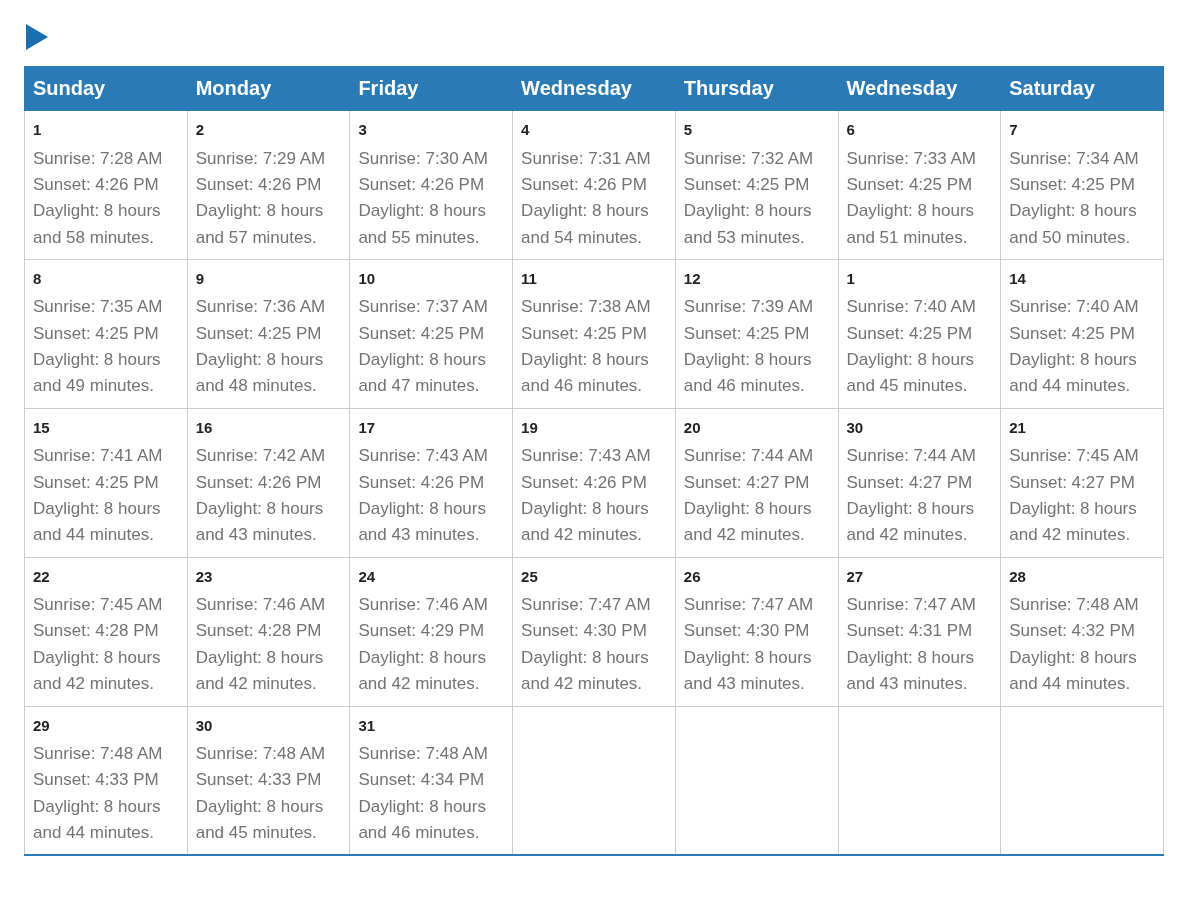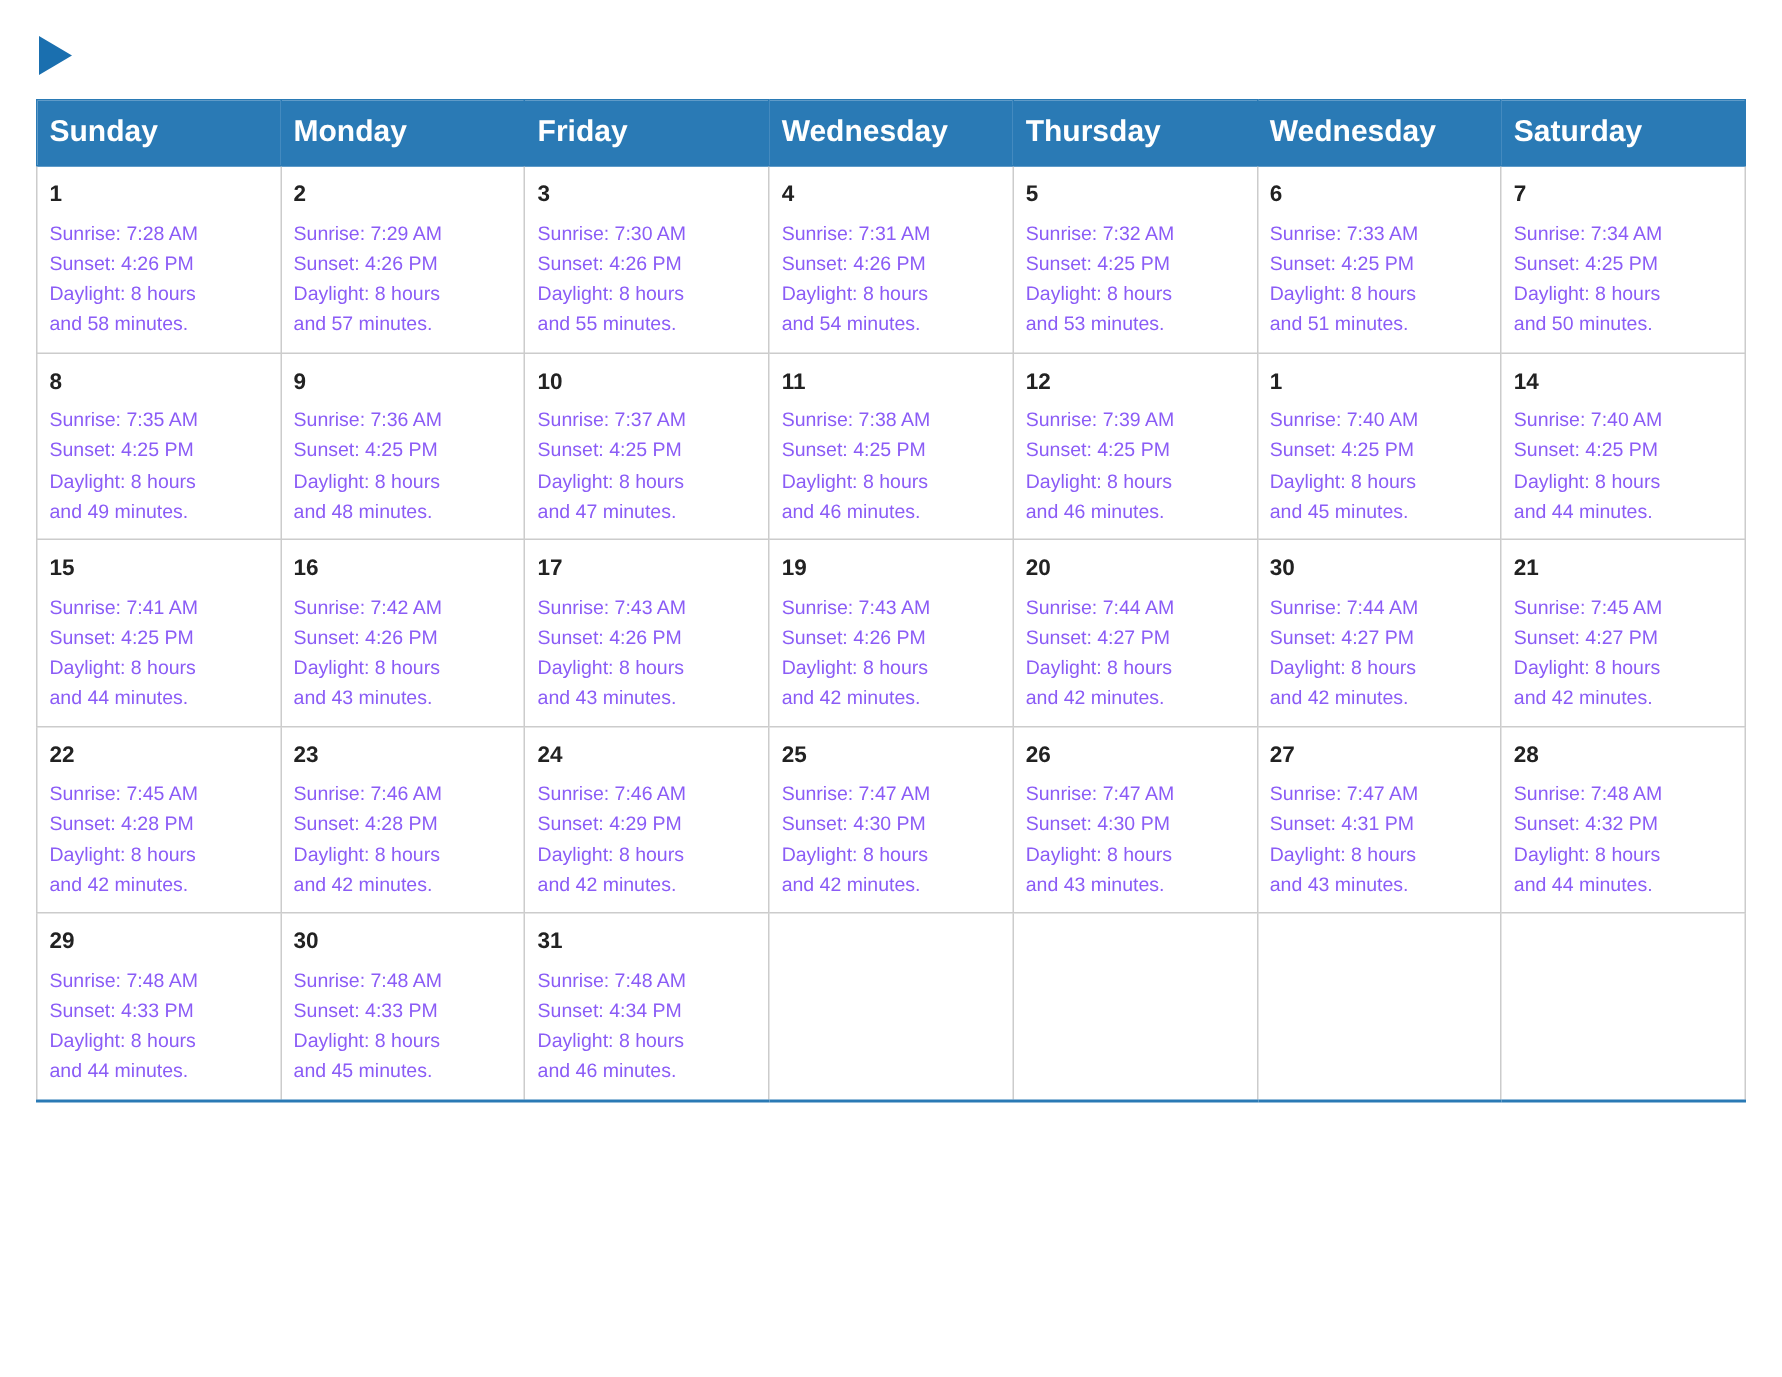--- a/index.html
+++ b/index.html
@@ -52,22 +52,22 @@
       min-height: 100px;
       line-height: 1.5;
     }
     tbody tr td .day-num {
       font-size: 15px;
       font-weight: bold;
       display: block;
       margin-bottom: 4px;
     }
     tbody tr td .day-info {
-      font-size: 13px;
-      color: #8b5cf6;
+      font-size: 17px;
+      color: #737373;
       line-height: 1.55;
     }
     tbody tr:last-child td {
       border-bottom: 2px solid #2a7ab5;
       margin-left: 10px;
     }
     tbody tr td:first-child {
       border-left: 1px solid #ccc;
     }
     .logo-wrapper {

